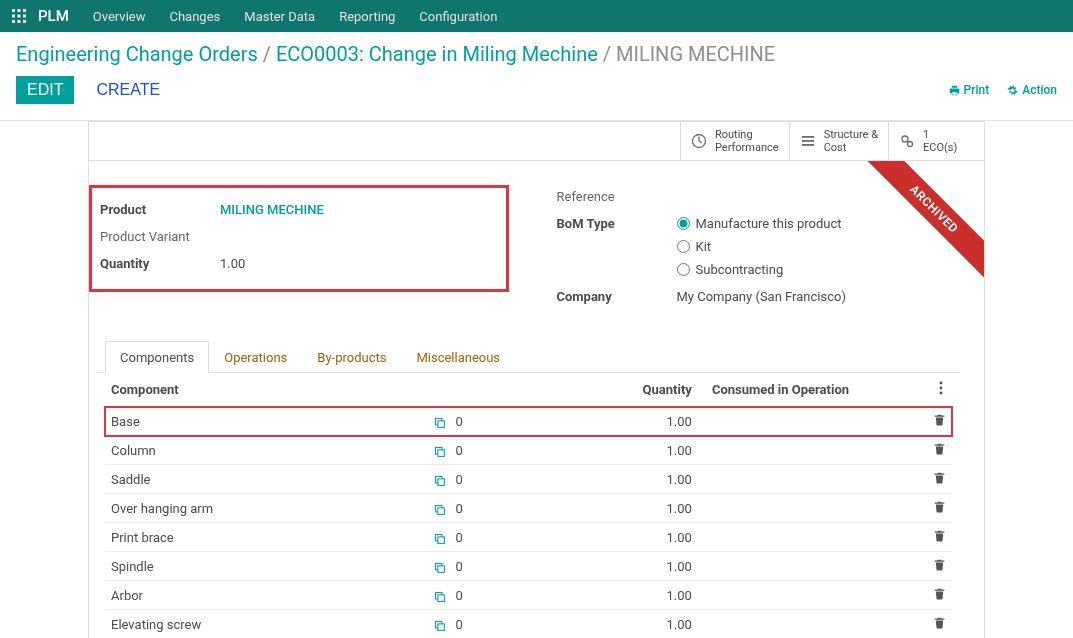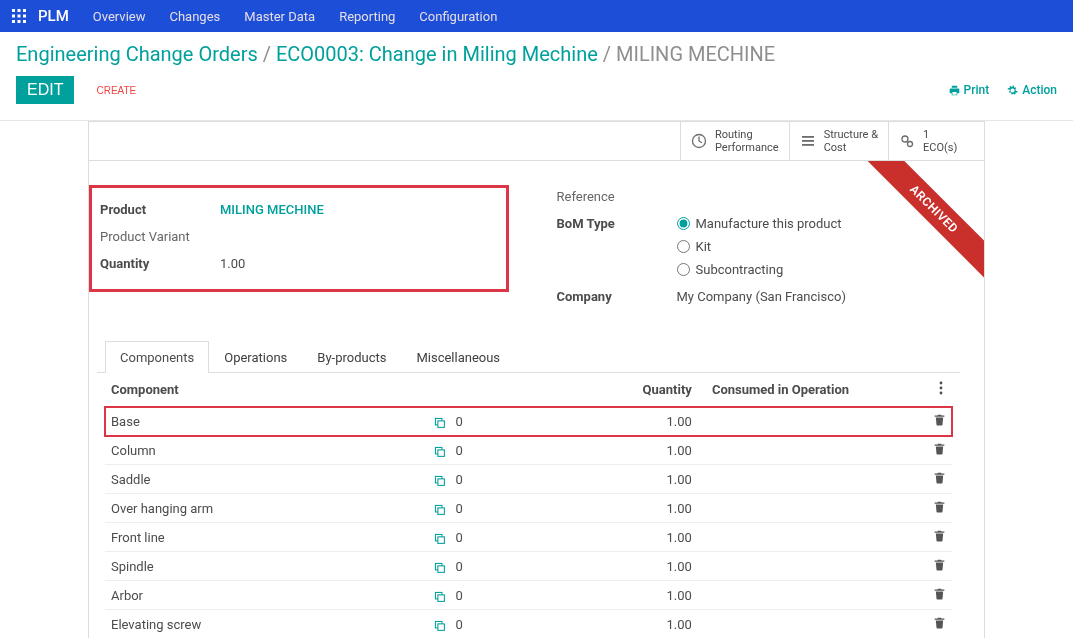--- a/index.html
+++ b/index.html
@@ -1,28 +1,28 @@
 <!DOCTYPE html>
 <html><head>
 <meta charset="utf-8">
 <style>
 * { box-sizing: border-box; margin: 0; padding: 0; }
 body { font-family: -apple-system, BlinkMacSystemFont, "Segoe UI", Roboto, "Helvetica Neue", Arial, sans-serif; font-size: 13px; color: #4c4c4c; background: #fff; }
-.topbar { background: #1d4ed8; color: #fff; height: 32px; display: flex; align-items: center; padding: 0 12px; }
+.topbar { background: #0f766e; color: #fff; height: 32px; display: flex; align-items: center; padding: 0 12px; }
 .apps-icon { width: 14px; height: 14px; display: inline-block; margin-right: 12px; }
 .apps-icon svg { display: block; }
 .app-name { font-size: 15px; font-weight: 500; color: #fff; margin-right: 24px; }
 .nav-item { color: #e6dee4; font-size: 13px; margin-right: 24px; cursor: pointer; }
 .content-wrap { padding: 10px 16px 16px 16px; border-bottom: 1px solid #e5e5e5; }
 .breadcrumb { font-size: 20px; color: #8f8f8f; margin-bottom: 10px; }
 .breadcrumb a { color: #00A09D; text-decoration: none; }
 .actions-row { display: flex; justify-content: space-between; align-items: center; }
 .left-actions { display: flex; gap: 12px; align-items: center; }
 .btn-edit { background: #00A09D; color: #fff; border: 1px solid #00A09D; padding: 4px 10px; font-size: 16px; font-weight: 500; cursor: pointer; }
-.btn-create { background: transparent; color: #ef4444; border: none; padding: 4px 10px; font-size: 10px; font-weight: 500; cursor: pointer; }
+.btn-create { background: transparent; color: #1d4ed8; border: none; padding: 4px 10px; font-size: 16px; font-weight: 500; cursor: pointer; }
 .right-actions { display: flex; gap: 18px; align-items: center; }
 .action-link { color: #00A09D; font-size: 12px; font-weight: 500; cursor: pointer; display: flex; align-items: center; gap: 4px; }
 .action-link svg { width: 11px; height: 11px; }
 .sheet-wrap { padding: 0 88px 30px 88px; }
 .stat-buttons { display: flex; border: 1px solid #ddd; border-bottom: none; background: #fff; }
 .stat-buttons .spacer { flex: 1; }
 .stat-btn { border-left: 1px solid #ddd; padding: 6px 10px; display: flex; align-items: center; gap: 8px; cursor: pointer; min-width: 96px; }
 .stat-btn .stat-icon { color: #6c6c6c; width: 16px; height: 16px; display:flex; align-items:center; justify-content:center; }
 .stat-btn .stat-text { font-size: 11px; line-height: 1.2; color: #4c4c4c; }
 .sheet { border: 1px solid #ddd; background: #fff; padding: 24px 24px 24px 8px; position: relative; }
@@ -34,21 +34,21 @@
 .field-row { display: flex; padding: 4px 0 8px 8px; justify-content: space-between; }
 .field-label { width: 120px; color: #666; font-size: 13px; }
 .field-label.strong { color: #4c4c4c; font-weight: 700; }
 .field-value { flex: 1; color: #4c4c4c; font-size: 13px; }
 .field-value.link { color: #00A09D; font-weight: 500; }
 .radio-group { display: flex; flex-direction: column; gap: 8px; }
 .radio-opt { display: flex; align-items: center; gap: 6px; font-size: 13px; }
 .radio-opt input { accent-color: #00A09D; }
 .tabs-wrap { margin-top: 28px; }
 .tab-row { display: flex; border-bottom: 1px solid #ddd; padding-left: 8px; }
-.tab { padding: 8px 14px; border: 1px solid transparent; border-bottom: none; font-size: 13px; color: #404040; cursor: pointer; position: relative; bottom: -1px; }
+.tab { padding: 8px 14px; border: 1px solid transparent; border-bottom: none; font-size: 13px; color: #a16207; cursor: pointer; position: relative; bottom: -1px; }
 .tab.active { border-color: #ddd; background: #fff; color: #4c4c4c; }
 .tab-content { padding: 0 8px; }
 .tbl { width: 100%; border-collapse: collapse; }
 .tbl th { text-align: left; font-size: 13px; font-weight: 700; padding: 8px 6px; color: #4c4c4c; }
 .tbl th.right { text-align: right; }
 .tbl td { padding: 6px 6px; font-size: 13px; border-top: 1px solid #eee; color: #4c4c4c; }
 .tbl td.right { text-align: right; }
 .tbl tbody tr.highlighted { outline: 2px solid #dc3545; outline-offset: -1px; }
 .mini-icon { width: 13px; height: 13px; color: #00A09D; display: inline-block; vertical-align: middle; }
 .trash-icon { width: 13px; height: 13px; color: #555; cursor: pointer; }
@@ -275,21 +275,21 @@
                     <rect x="3" y="3" width="8" height="8" fill="none" stroke="currentColor" stroke-width="1.3"></rect>
                     <rect x="6" y="6" width="8" height="8" fill="#fff" stroke="currentColor" stroke-width="1.3"></rect>
                   </svg> &nbsp; <span>0</span></td>
                 <td class="right">1.00</td>
                 <td></td>
                 <td style="text-align:right"><svg class="trash-icon" viewBox="0 0 16 16">
                     <path fill="currentColor" d="M6 2h4l.5 1H14v1.5H2V3h3.5zM3.5 5.5h9l-.8 9a1 1 0 01-1 0.9H5.3a1 1 0 01-1-.9z"></path>
                   </svg></td>
               </tr>
               <tr>
-                <td>Front line</td>
+                <td>Print brace</td>
                 <td><svg class="mini-icon" viewBox="0 0 16 16">
                     <rect x="3" y="3" width="8" height="8" fill="none" stroke="currentColor" stroke-width="1.3"></rect>
                     <rect x="6" y="6" width="8" height="8" fill="#fff" stroke="currentColor" stroke-width="1.3"></rect>
                   </svg> &nbsp; <span>0</span></td>
                 <td class="right">1.00</td>
                 <td></td>
                 <td style="text-align:right"><svg class="trash-icon" viewBox="0 0 16 16">
                     <path fill="currentColor" d="M6 2h4l.5 1H14v1.5H2V3h3.5zM3.5 5.5h9l-.8 9a1 1 0 01-1 0.9H5.3a1 1 0 01-1-.9z"></path>
                   </svg></td>
               </tr>

